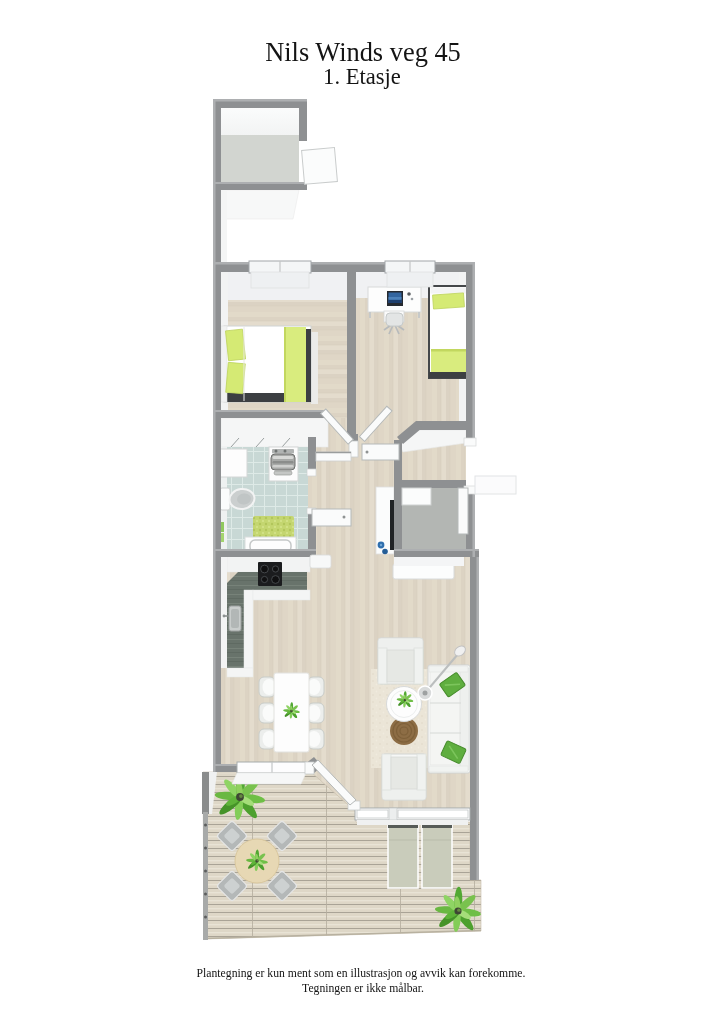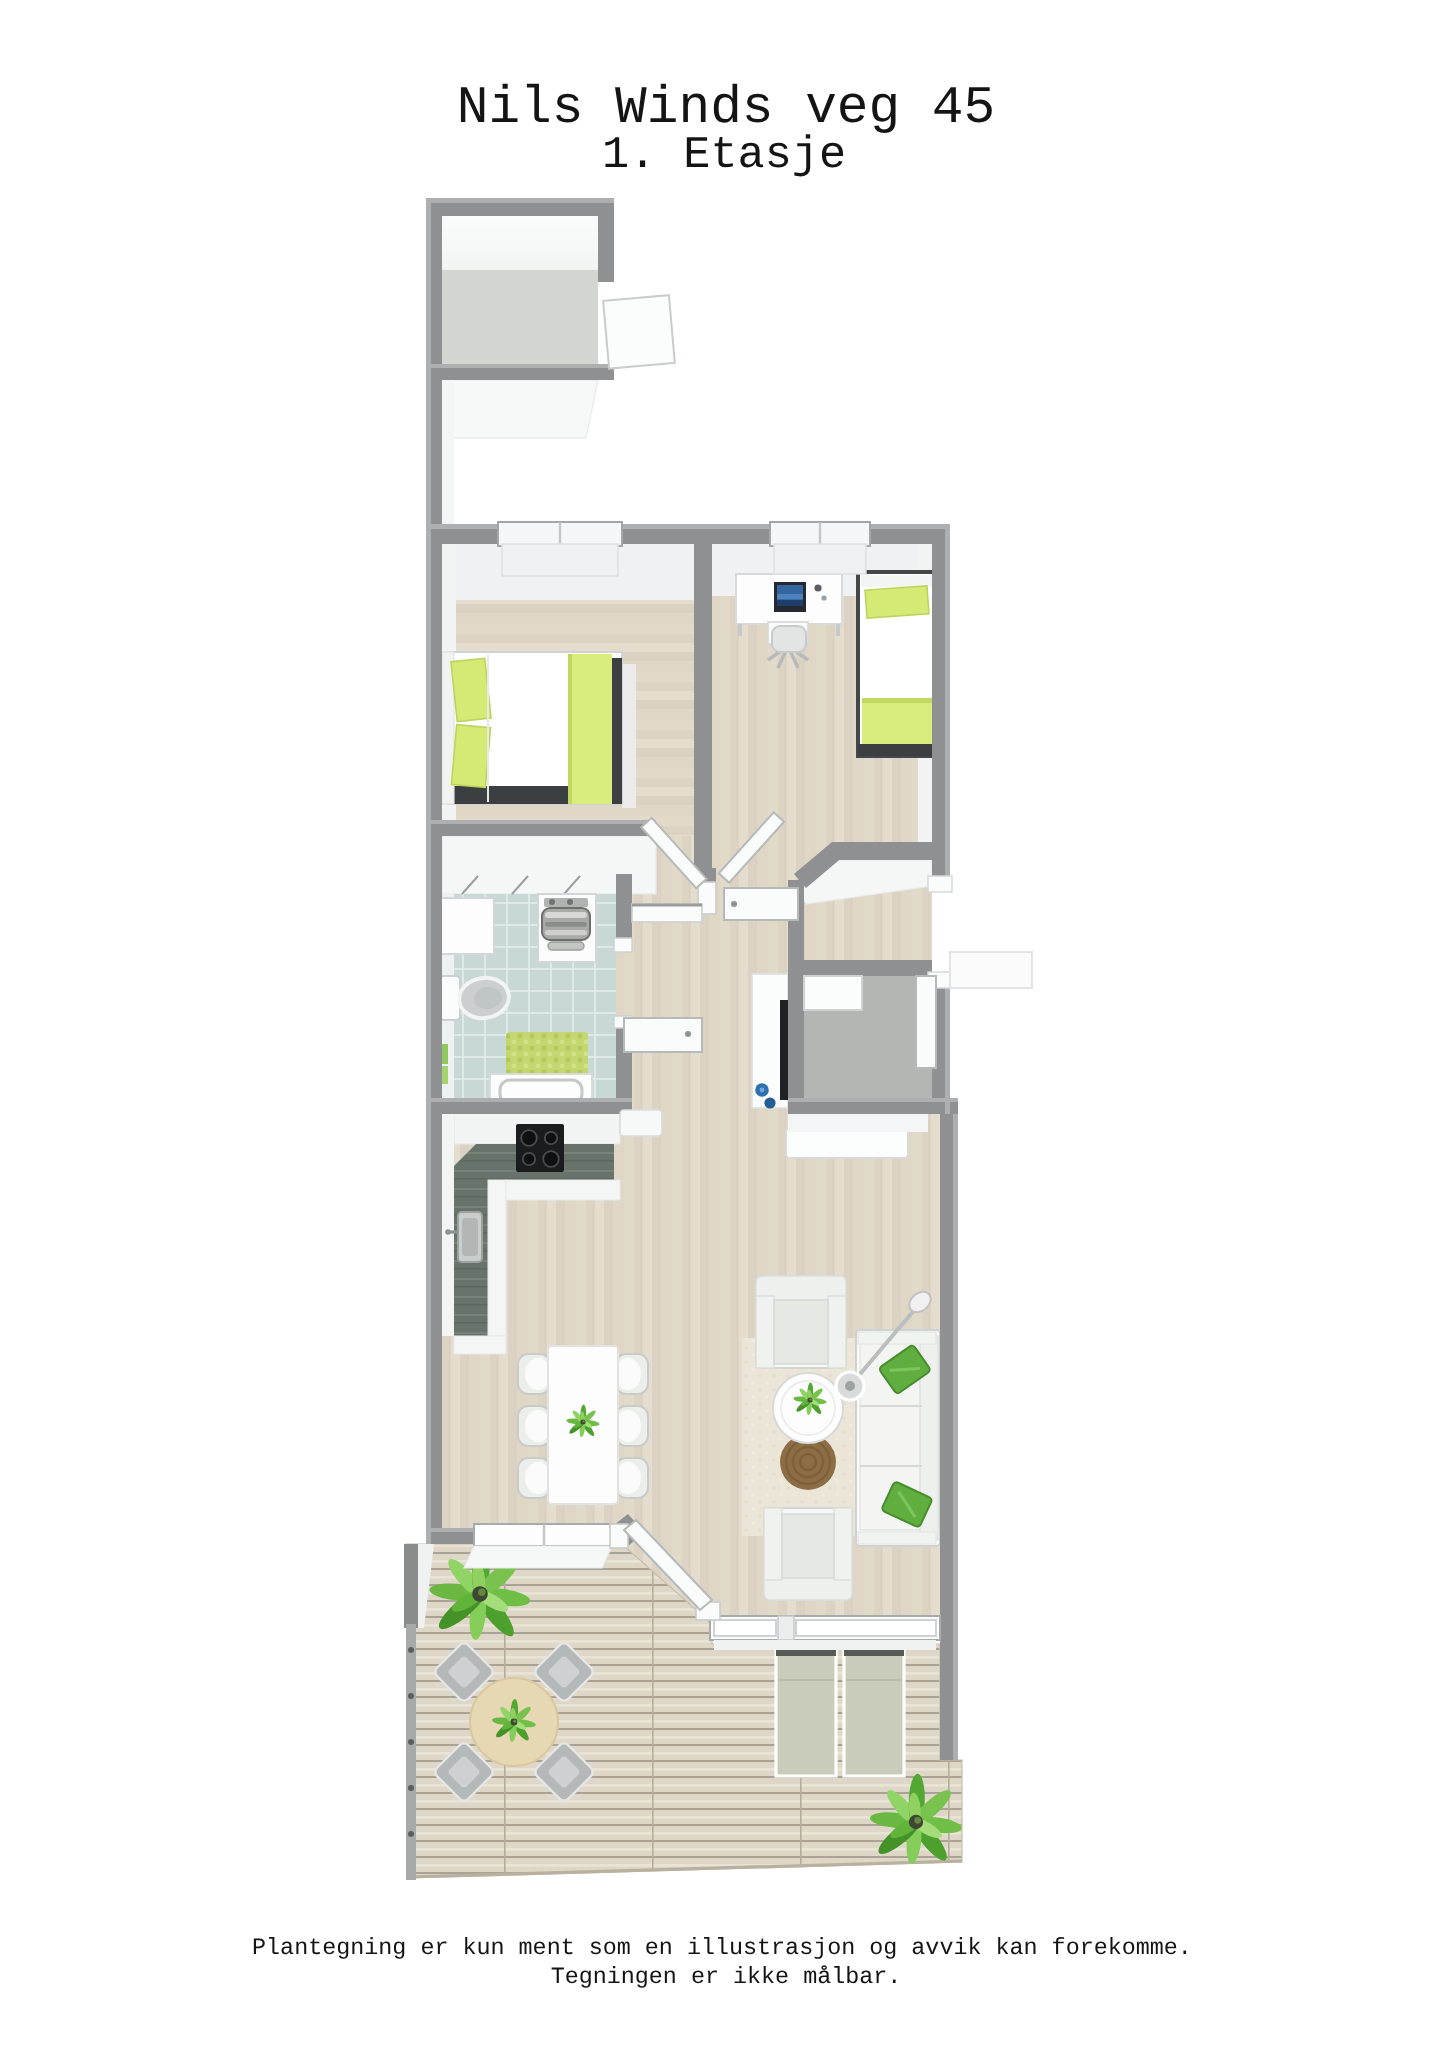--- a/index.html
+++ b/index.html
@@ -1,17 +1,17 @@
 <!DOCTYPE html>
 <html><head>
 <meta charset="utf-8">
 <style>
   html,body{margin:0;padding:0;background:#ffffff;}
   #page{position:relative;width:724px;height:1024px;background:#ffffff;overflow:hidden;
-        font-family:Liberation Mono, monospace;}
+        font-family:Liberation Serif, serif;}
   svg{position:absolute;left:0;top:0;}
 </style>
 </head>
 <body>
 <div id="page">
 <svg width="724" height="1024" viewBox="0 0 724 1024">
 <defs>
   <pattern id="woodV" width="24" height="90" patternUnits="userSpaceOnUse">
     <rect width="24" height="90" fill="#e0d7c7"></rect>
     <rect x="0" width="5" height="90" fill="#e2dac9"></rect>

